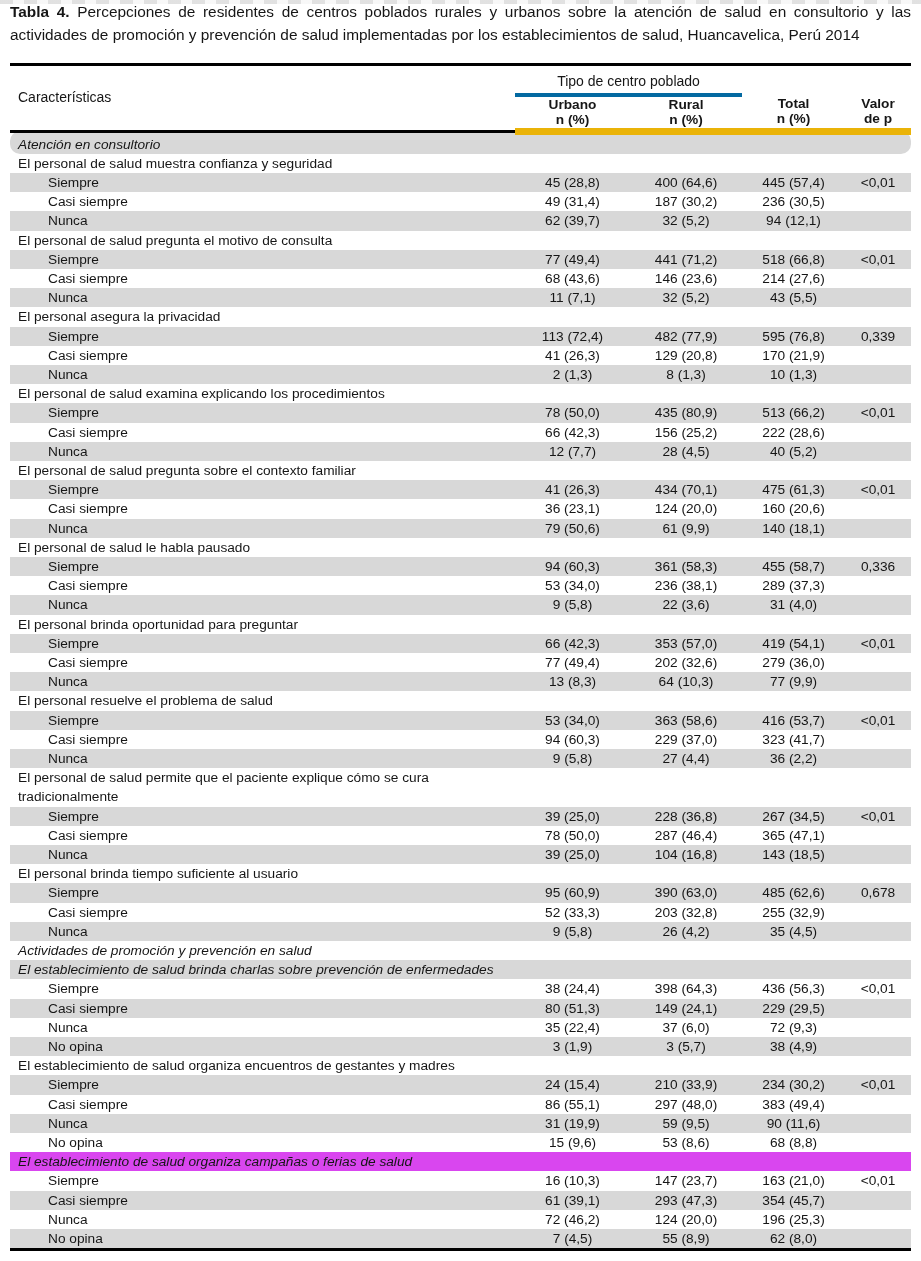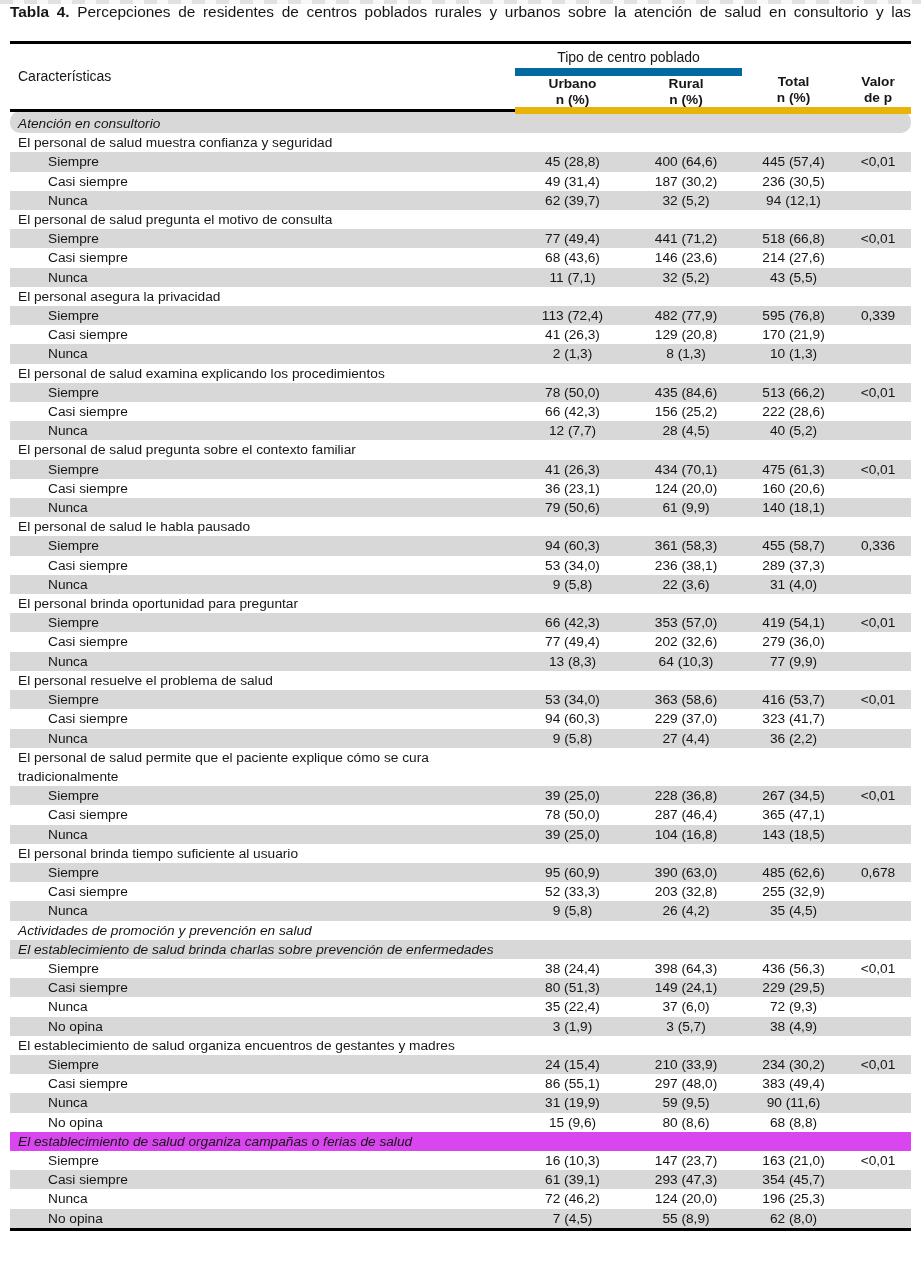--- a/index.html
+++ b/index.html
@@ -48,21 +48,21 @@
   }
   th.char-head {
     text-align: left;
     font-weight: normal;
     padding-left: 8px;
     border-bottom: 3px solid #000;
     font-size: 14px;
   }
   tr.spanrow { height: 30px; margin-left: 32px; }
   tr.spanrow th.spanner {
-    border-bottom: 8px solid #0369a1;
+    border-bottom: 4px solid #0369a1;
     vertical-align: bottom;
     padding-bottom: 3px;
     font-weight: normal;
     font-size: 14px;
   }
   tr.colheads { height: 29px; }
   tr.colheads th { border-bottom: 7px solid #eab308; }
   tbody td {
     height: 19.2px;
     line-height: 19.2px;
@@ -76,20 +76,21 @@
   td.item { padding-left: 8px; }
   td.item .itemtext { white-space: normal; max-width: 552px; }
 </style>
 </head>
 <body>
 
 <div class="artifact-strip"></div>
 
 <div class="caption">
   <div class="caption-line1"><b>Tabla 4.</b> <span>Percepciones de residentes de centros poblados rurales y urbanos sobre la atención de salud en consultorio y las</span></div>
+  <div class="caption-line2"><span>actividades de promoción y prevención de salud implementadas por los establecimientos de salud, Huancavelica, Perú 2014</span></div>
 </div>
 
 <table class="stats">
   <colgroup>
     <col style="width:505px">
     <col style="width:115px">
     <col style="width:112px">
     <col style="width:103px">
     <col style="width:66px">
   </colgroup>
@@ -192,21 +193,21 @@
         <td class="num"></td>
       </tr>
       <tr>
         <td colspan="5" class="item">
           <div class="itemtext">El personal de salud examina explicando los procedimientos</div>
         </td>
       </tr>
       <tr style="background-color: rgb(216, 216, 216);">
         <td class="lbl">Siempre</td>
         <td class="num">78 (50,0)</td>
-        <td class="num">435 (84,6)</td>
+        <td class="num">435 (80,9)</td>
         <td class="num">513 (66,2)</td>
         <td class="num">&lt;0,01</td>
       </tr>
       <tr>
         <td class="lbl">Casi siempre</td>
         <td class="num">66 (42,3)</td>
         <td class="num">156 (25,2)</td>
         <td class="num">222 (28,6)</td>
         <td class="num"></td>
       </tr>
@@ -433,21 +434,21 @@
       <tr style="background-color: rgb(216, 216, 216);">
         <td class="lbl">Nunca</td>
         <td class="num">31 (19,9)</td>
         <td class="num">59 (9,5)</td>
         <td class="num">90 (11,6)</td>
         <td class="num"></td>
       </tr>
       <tr>
         <td class="lbl">No opina</td>
         <td class="num">15 (9,6)</td>
-        <td class="num">80 (8,6)</td>
+        <td class="num">53 (8,6)</td>
         <td class="num">68 (8,8)</td>
         <td class="num"></td>
       </tr>
       <tr style="background-color: #d946ef; font-style: italic;">
         <td colspan="5" class="item">
           <div class="itemtext">El establecimiento de salud organiza campañas o ferias de salud</div>
         </td>
       </tr>
       <tr>
         <td class="lbl">Siempre</td>

